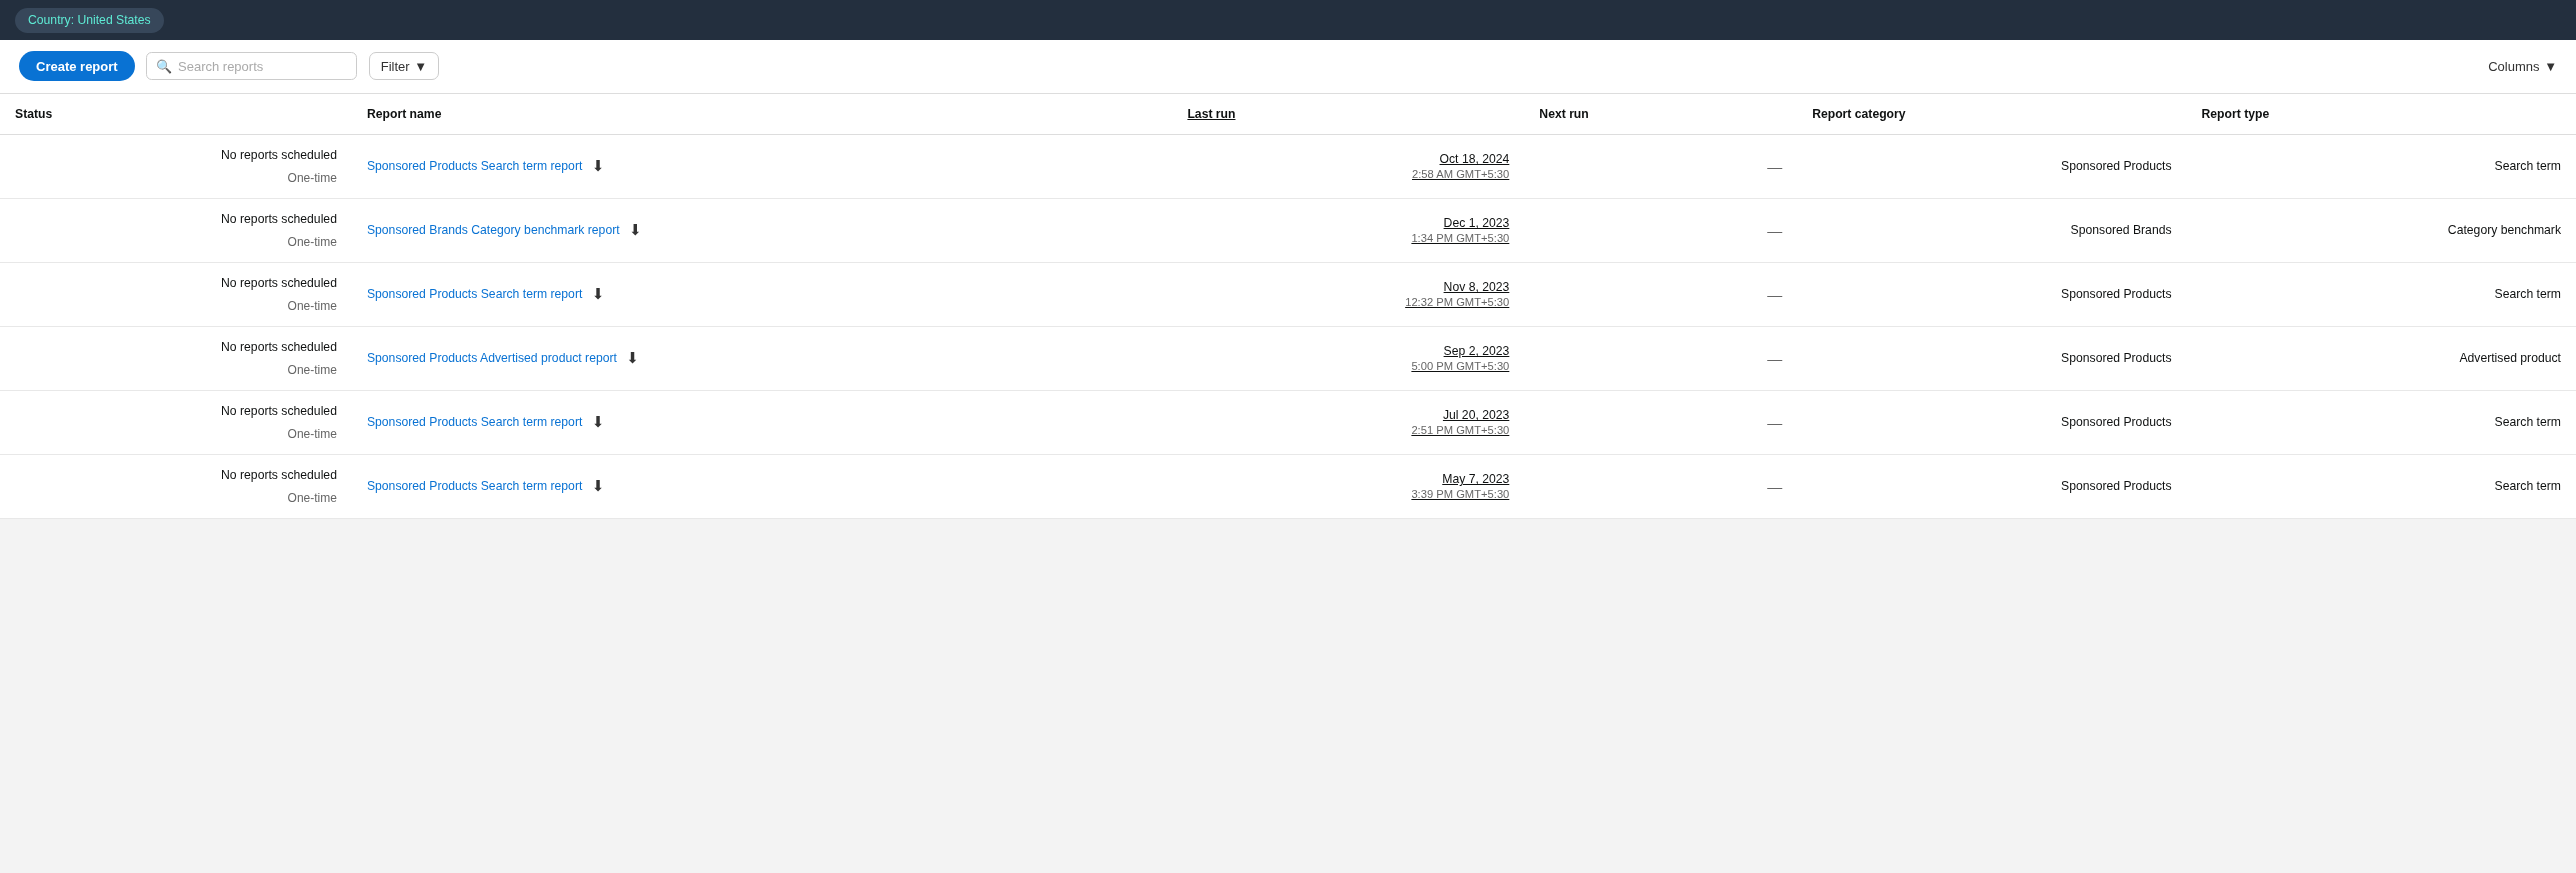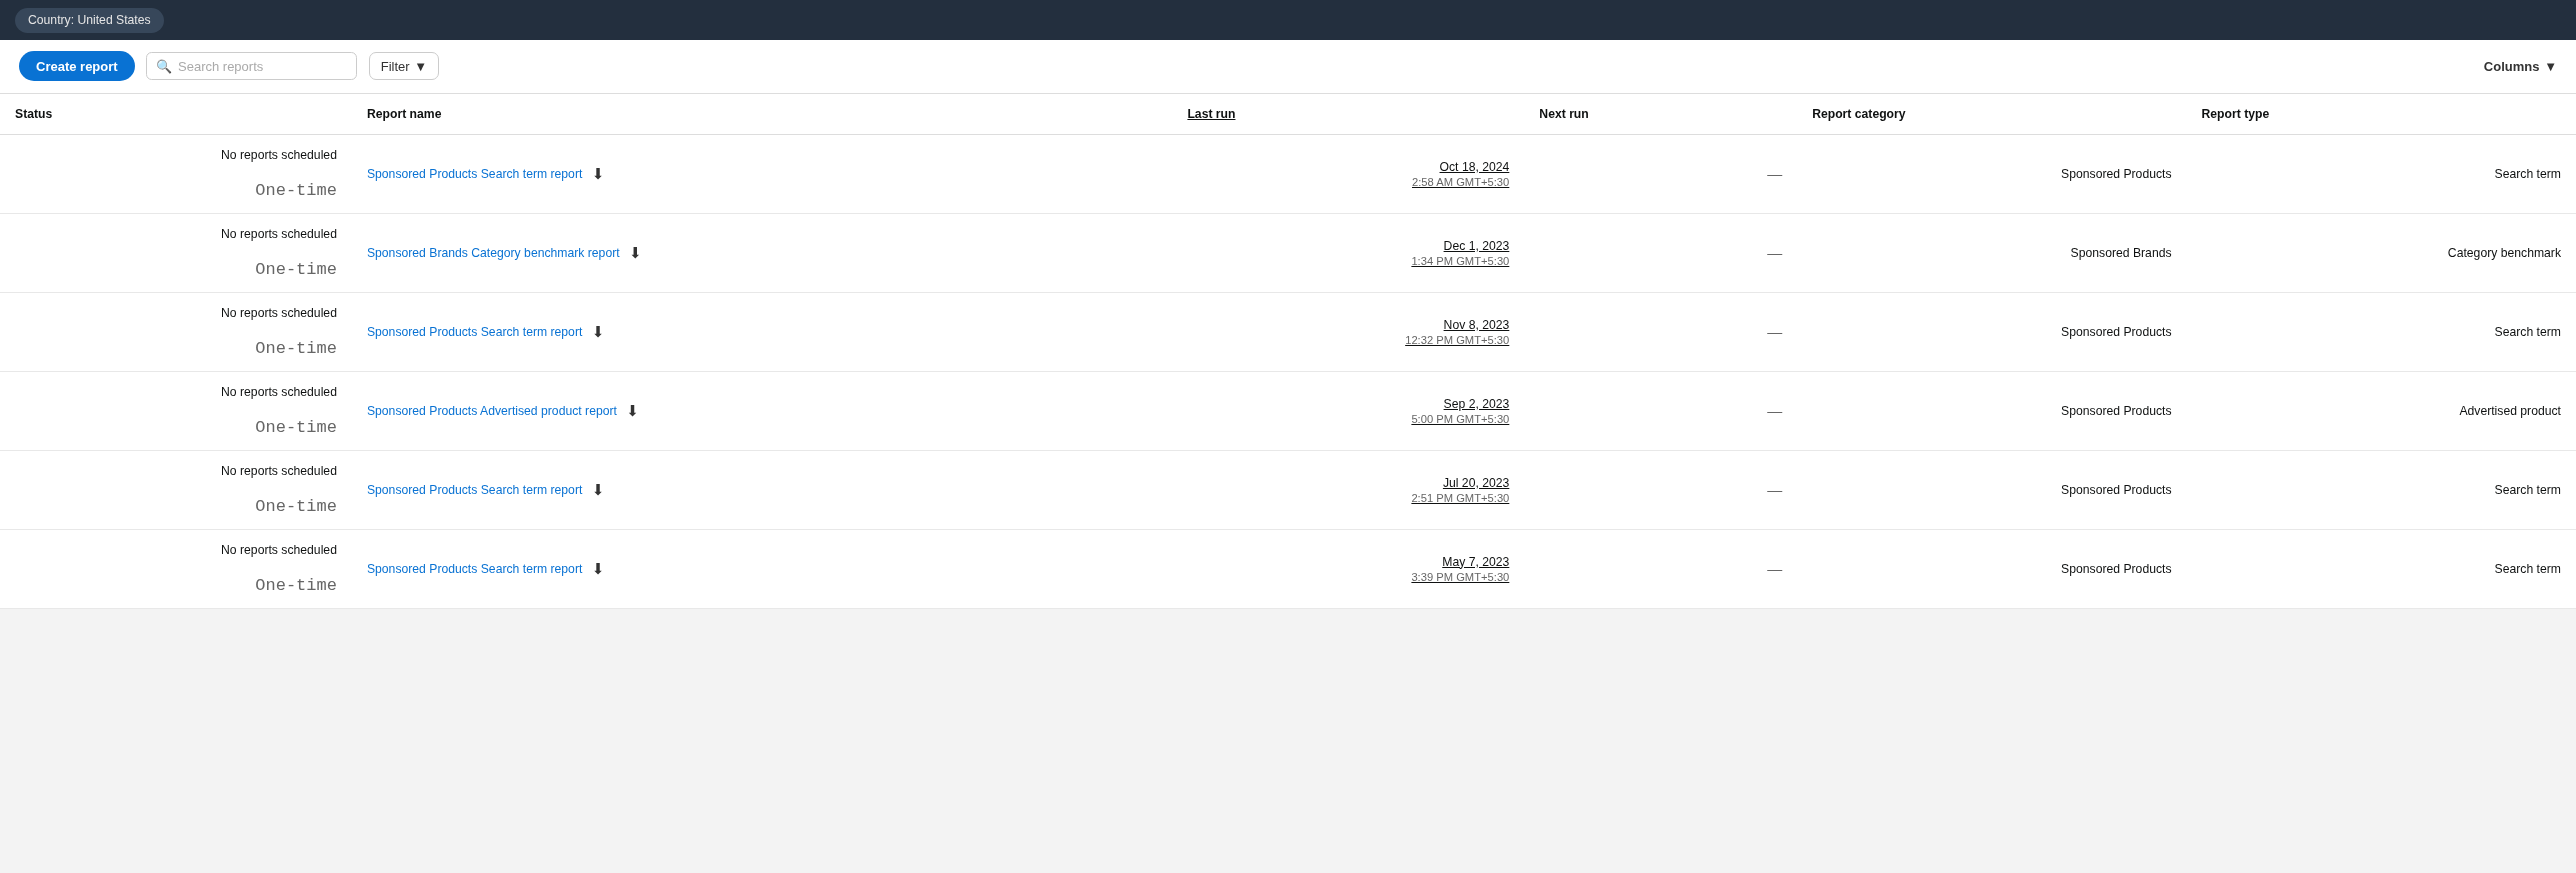--- a/index.html
+++ b/index.html
@@ -1,48 +1,48 @@
 <!DOCTYPE html>
 <html style="font-size:15px"><head>
   <meta charset="utf-8">
   <style>
     * { box-sizing: border-box; margin: 0; padding: 0; }
     body { font-family: -apple-system, BlinkMacSystemFont, "Segoe UI", Arial, sans-serif; background: #f3f3f3; font-size: 13px; color: #0f1111; }
 
     .top-bar { background: #232f3e; padding: 7.5px 15px; }
-    .country-badge { display: inline-block; background: #37475a; color: #e5e5e5; border-radius: 19px; padding: 5.6px 13px; font-size: 12.2px; font-weight: 500; }
+    .country-badge { display: inline-block; background: #37475a; color: #5eead4; border-radius: 19px; padding: 5.6px 13px; font-size: 12.2px; font-weight: 500; }
 
     .toolbar { background: #fff; border-bottom: 0.9px solid #ddd; padding: 11.2px 19px; display: flex; align-items: center; gap: 11.2px; }
     .create-report-btn { background: #0972d3; color: #fff; border: none; border-radius: 19px; padding: 7.5px 17px; font-size: 13px; font-weight: 600; cursor: pointer; white-space: nowrap; }
 
     .search-wrapper { display: flex; align-items: center; border: 0.9px solid #ccc; border-radius: 5.6px; background: #fff; padding: 5.6px 9.4px; gap: 5.6px; min-width: 206px; }
     .search-icon { color: #888; font-size: 13px; }
     .search-input { border: none; outline: none; font-size: 13px; color: #333; background: transparent; width: 169px; }
     .search-input::placeholder { color: #aaa; }
 
     .filter-btn { display: flex; align-items: center; gap: 4.7px; background: transparent; border: 0.9px solid #ccc; border-radius: 7px; padding: 5.6px 11.2px; font-size: 13px; cursor: pointer; color: #333; }
 
-    .columns-btn { margin-left: auto; display: flex; align-items: center; gap: 4.7px; background: transparent; border: none; font-size: 13px; cursor: pointer; color: #333; font-weight: 700; text-align: center; }
+    .columns-btn { margin-left: auto; display: flex; align-items: center; gap: 4.7px; background: transparent; border: none; font-size: 13px; cursor: pointer; color: #333; font-weight: 400; text-align: center; }
 
     .table-container { background: #fff; margin: 0; }
     table { width: 100%; border-collapse: collapse; }
     thead tr { border-bottom: 1.9px solid #ddd; padding-left: 48px; }
     thead th { padding: 13px 15px; text-align: left; font-weight: 700; font-size: 12.2px; color: #0f1111; white-space: nowrap; background: #fff; }
     tbody tr { border-bottom: 0.9px solid #e8e8e8; text-align: right; }
     tbody td { padding: 13px 15px; vertical-align: middle; font-size: 12.2px; }
 
     .col-status { width: 169px; }
     .col-name { width: 394px; }
     .col-lastrun { width: 169px; text-decoration: underline; }
     .col-nextrun { width: 131px; }
     .col-category { width: 187px; }
     .col-type { width: 187px; }
 
     .status-main { font-weight: 500; color: #0f1111; font-size: 12.2px; }
-    .status-sub { color: #666; font-size: 17px; margin-top: 19px; font-family: Liberation Mono, monospace; }
+    .status-sub { color: #666; font-size: 12px; margin-top: 9px; }
 
     .report-link { color: #0972d3; text-decoration: none; font-size: 12.2px; }
 
     .name-cell { display: flex; align-items: center; gap: 9.4px; }
     .download-icon { color: #333; font-size: 15px; cursor: pointer; }
 
     .lastrun-date { font-size: 12.2px; color: #0f1111; }
     .lastrun-time { font-size: 11.2px; color: #666; margin-top: 1.9px; }
 
     .dash { color: #666; font-size: 15px; }

